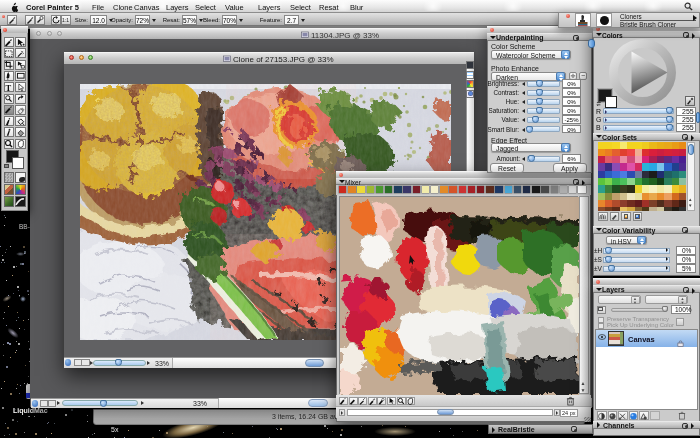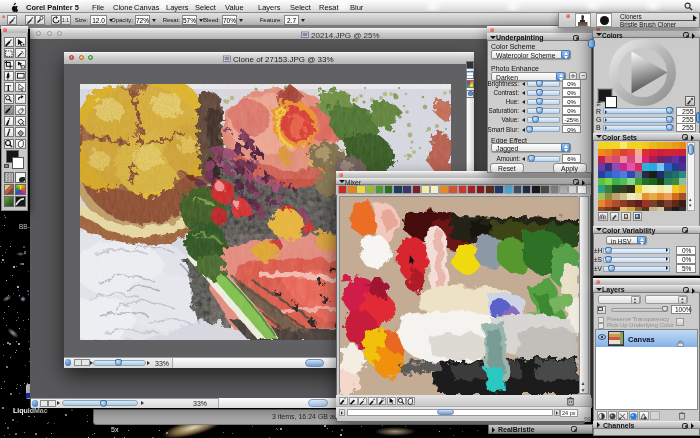--- a/index.html
+++ b/index.html
@@ -220,21 +220,21 @@
 <div style="left:272px;top:413px;font-size:7px;color:#333">3 items, 16.24 GB availa</div>
 <div style="left:30px;top:28px;width:563px;height:379px;background:#58585a;box-shadow:0 8px 18px rgba(0,0,0,.6)"></div>
 <div class="win-title" style="left:30px;top:28px;width:563px;height:11px;"></div>
 <div style="left:36px;top:31px;width:5px;height:5px;border:1px solid #9a9a9a;border-radius:50%;background:linear-gradient(#e8e8e8,#c0c0c0)"></div>
 <div style="left:46.5px;top:31px;width:5px;height:5px;border:1px solid #9a9a9a;border-radius:50%;background:linear-gradient(#e8e8e8,#c0c0c0)"></div>
 <div style="left:57px;top:31px;width:5px;height:5px;border:1px solid #9a9a9a;border-radius:50%;background:linear-gradient(#e8e8e8,#c0c0c0)"></div>
 <svg style="position:absolute;left:301px;top:30.5px" width="8" height="7" viewBox="0 0 8 7">
     <rect x="0.5" y="1" width="7" height="5.4" fill="#e8e8f0" stroke="#667" stroke-width="0.7"></rect>
     <rect x="1.5" y="2" width="5" height="3.4" fill="#88a"></rect>
   </svg>
-<div style="left:311px;top:30.5px;font-size:8px;color:#333">20214.JPG @ 25%</div>
+<div style="left:311px;top:30.5px;font-size:8px;color:#333">11304.JPG @ 33%</div>
 <div style="left:31px;top:397.5px;width:561px;height:10px;background:linear-gradient(#f2f2f2,#d8d8d8);border-top:1px solid #999"></div>
 <div style="left:31.5px;top:400px;width:6.5px;height:6.5px;background:radial-gradient(circle at 35% 30%,#9cc4ee,#2a62b8);border-radius:50%"></div>
 <div style="left:39.5px;top:399.5px;width:8px;height:7px;background:#e8e8e8;border:1px solid #888"></div>
 <div style="left:48px;top:399.5px;width:8px;height:7px;background:#e8e8e8;border:1px solid #888"></div>
 <div style="position:absolute;left:57px;top:401px;width:0;height:0;border-left:3px solid #333;border-top:2px solid transparent;border-bottom:2px solid transparent"></div>
 <div style="left:62px;top:400px;width:76px;height:6px;background:linear-gradient(#dceafc,#aaccee);border:1px solid #8aa;border-radius:3px"></div>
 <div style="left:100px;top:399.5px;width:7px;height:7px;background:radial-gradient(circle at 35% 30%,#cfe4fa,#5e96d8);border:0.5px solid #46729e;border-radius:2px 2px 50% 50%"></div>
 <div style="position:absolute;left:141px;top:401px;width:0;height:0;border-left:3px solid #333;border-top:2px solid transparent;border-bottom:2px solid transparent"></div>
 <div style="left:193px;top:400px;font-size:7px;color:#222">33%</div>
 <div style="left:218px;top:398px;width:374px;height:9.5px;background:linear-gradient(#fff,#ddd);border-left:1px solid #aaa"></div>

